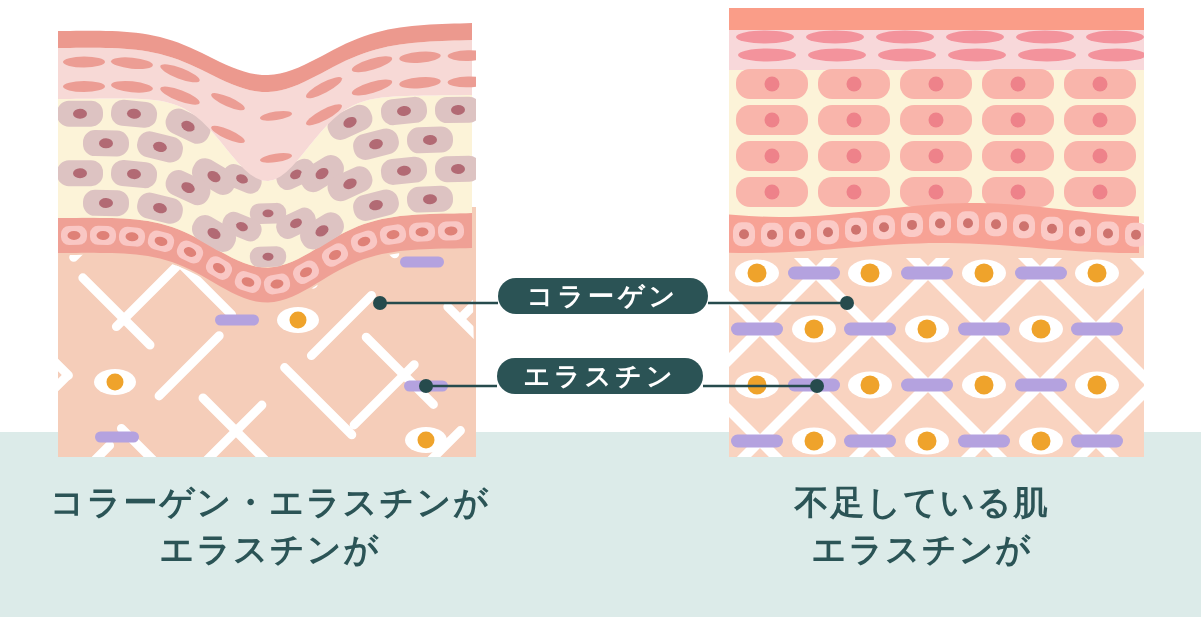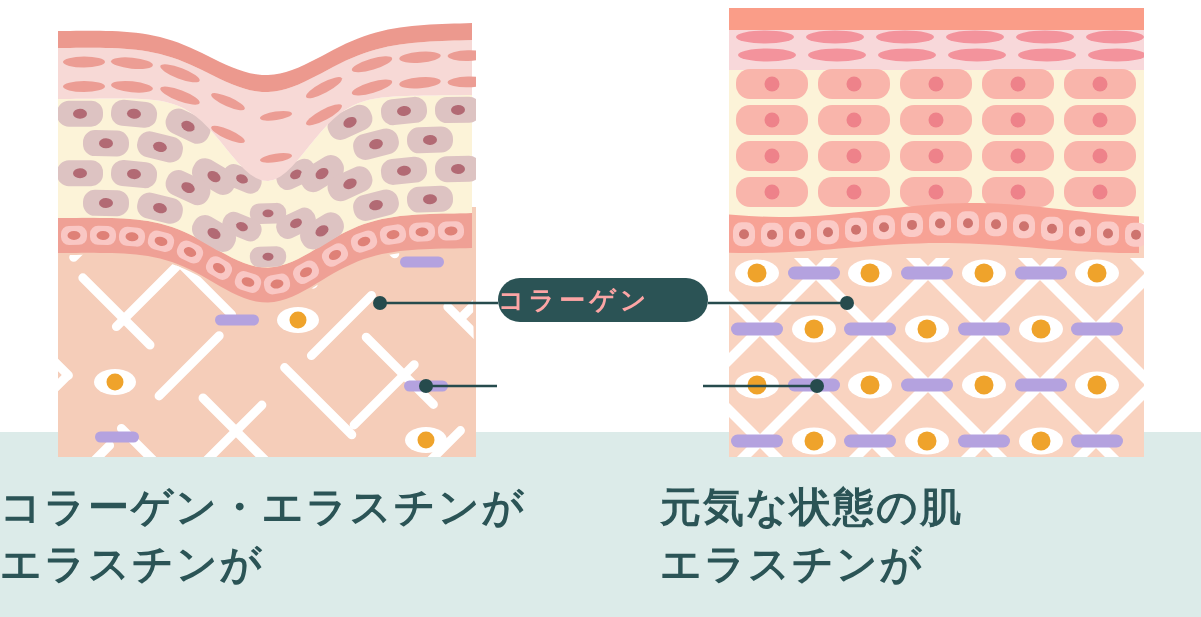--- a/index.html
+++ b/index.html
@@ -3,27 +3,27 @@
 <meta charset="utf-8">
 <style>
   html,body{margin:0;padding:0;background:#fff;}
   .canvas{
     position:relative;width:1201px;height:617px;background:#fff;overflow:hidden;
     font-family:"DejaVu Sans","Liberation Sans",sans-serif;
   }
   .footer-band{position:absolute;left:0;top:432px;width:1201px;height:185px;background:var(--mint,#dcebe9);}
   svg.layer{position:absolute;display:block;}
   .pill{
-    position:absolute;height:44px;border-radius:26px;background:var(--teal,#2b5355);
-    color:#fca5a5;display:flex;align-items:center;
+    position:absolute;height:36px;border-radius:26px;background:var(--teal,#2b5355);
+    color:#ffffff;display:flex;align-items:center;justify-content:center;
     font-size:26px;font-weight:bold;letter-spacing:4px;
   }
   .caption{
-    position:absolute;top:479px;color:var(--caption,#2b5456);
-    font-size:41px;font-weight:bold;letter-spacing:2px;line-height:1.38;white-space:nowrap;
+    position:absolute;top:479px;text-align:center;color:var(--caption,#2b5456);
+    font-size:34px;font-weight:bold;letter-spacing:2px;line-height:1.38;white-space:nowrap;
   }
 </style>
 </head>
 <body>
 
 <div class="canvas">
 
   <div class="footer-band"></div>
 
   <svg id="skinL" class="layer" style="left:58px;top:7px" width="418" height="450" viewBox="0 0 418 450">
@@ -427,24 +427,27 @@
       <circle cx="380" cy="303" r="7" fill="#264b4d"></circle>
       <circle cx="847" cy="303" r="7" fill="#264b4d"></circle>
       <circle cx="426" cy="386" r="7" fill="#264b4d"></circle>
       <circle cx="817" cy="386" r="7" fill="#264b4d"></circle>
     </svg>
 
   <div class="pill" style="left:498px;top:278px;width:210px">
     <span>コラーゲン</span>
   </div>
 
+  <div class="pill" style="left:497px;top:358px;width:206px">
+    <span>エラスチン</span>
+  </div>
 
   <div class="caption" style="left:0px;width:540px">
     <div>コラーゲン・エラスチンが</div>
     <div>エラスチンが</div>
   </div>
 
   <div class="caption" style="left:660px;width:524px">
-    <div>元気な状態の肌</div>
+    <div>不足している肌</div>
     <div>エラスチンが</div>
   </div>
 
 </div>
 
 </body></html>

